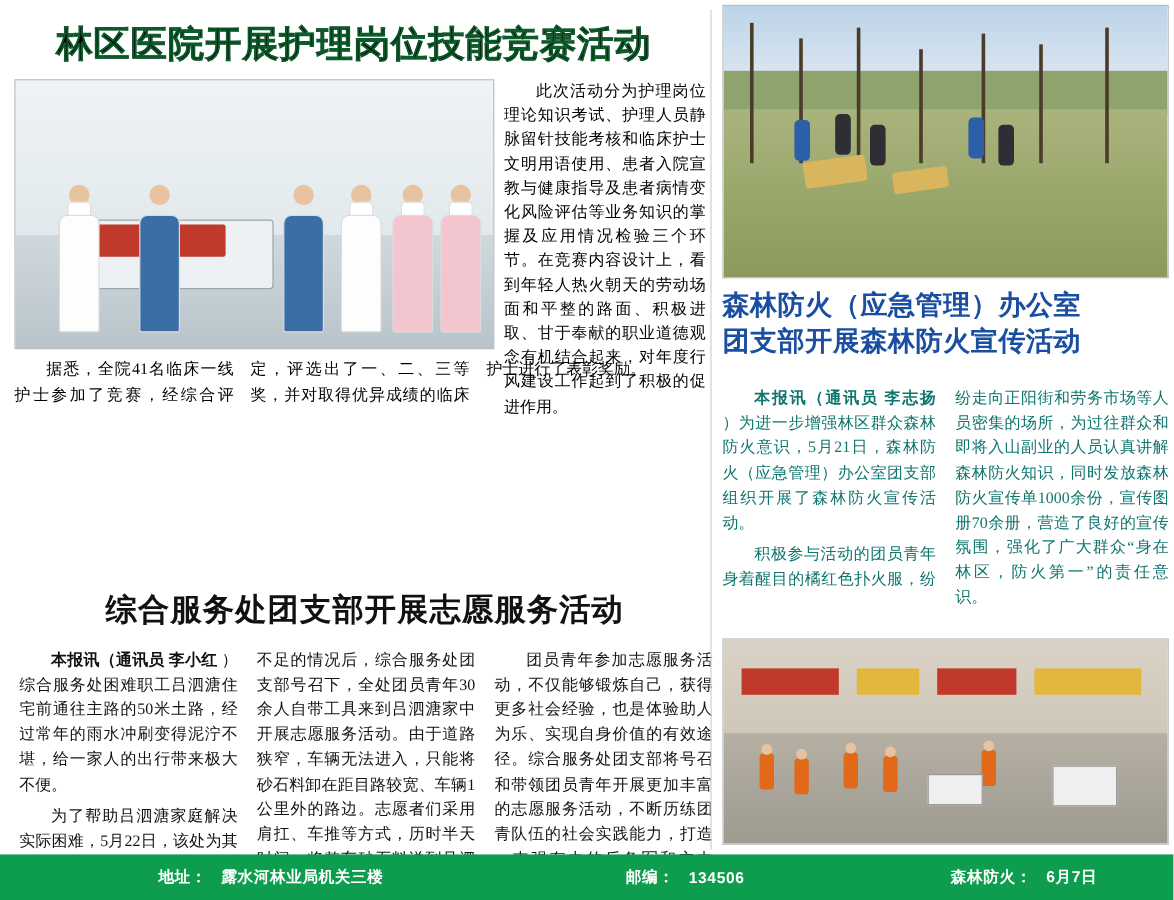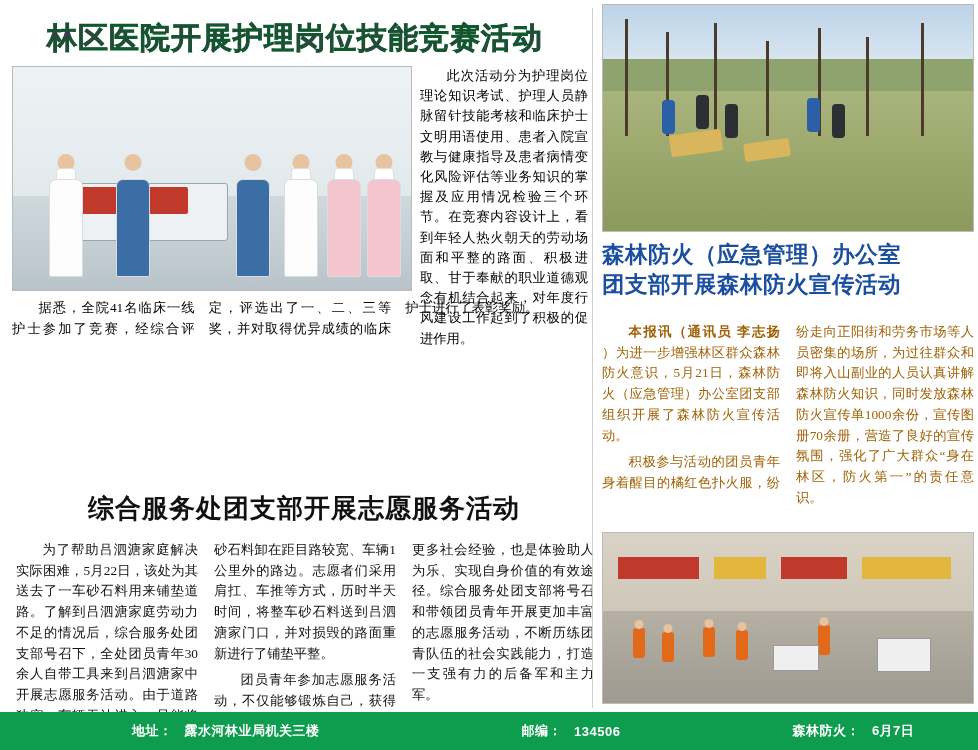--- a/index.html
+++ b/index.html
@@ -25,21 +25,21 @@
     width: 592px;
     height: 712px;
     padding: 6px 10px 0 8px;
   }
 
   .headline-1 {
     font-family: "Liberation Sans", sans-serif;
     font-weight: bold;
     font-size: 30px;
     letter-spacing: 1px;
-    color: #701a75;
+    color: #000000;
     text-align: center;
     line-height: 1.2;
     margin: 14px 0 10px 0;
     -webkit-text-stroke: 0.6px #0d5b2a;
   }
 
   .article1-body {
     position: relative;
     display: block;
   }
@@ -162,21 +162,21 @@
   .article3-cols {
     position: absolute;
     left: 4px; top: 322px;
     width: 372px;
     height: 205px;
     column-count: 2;
     column-gap: 16px;
     font-size: 13.3px;
     line-height: 1.56;
     text-align: justify;
-    color: #a16207;
+    color: #0f766e;
   }
 
   .photo-street {
     position: absolute;
     left: 4px; top: 532px;
     width: 372px;
     height: 172px;
     overflow: hidden;
     border: 1px solid #bbb;
   }
@@ -253,20 +253,25 @@
         <span class="indent">此次活动分为护理岗位理论知识考试、护理人员静脉留针技能考核和临床护士文明用语使用、患者入院宣教与健康指导及患者病情变化风险评估等业务知识的掌握及应用情况检验三个环节。在竞赛内容设计上，看到年轻人热火朝天的劳动场面和平整的路面、积极进取、甘于奉献的职业道德观念有机结合起来，对年度行风建设工作起到了积极的促进作用。</span>
       </div>
 
       <div class="under-photo">
         <p style="margin:0; text-indent:2em;">据悉，全院41名临床一线护士参加了竞赛，经综合评定，评选出了一、二、三等奖，并对取得优异成绩的临床护士进行了表彰奖励。</p>
       </div>
 
       <div class="headline-2">综合服务处团支部开展志愿服务活动</div>
 
       <div class="article2-cols">
+        <p style="margin:0 0 6px 0; text-indent:2em;">
+          <span class="byline">本报讯（通讯员</span>
+          <span class="byline name">李小红</span>
+          <span>）综合服务处困难职工吕泗溏住宅前通往主路的50米土路，经过常年的雨水冲刷变得泥泞不堪，给一家人的出行带来极大不便。</span>
+        </p>
         <p style="margin:0 0 6px 0; text-indent:2em;">为了帮助吕泗溏家庭解决实际困难，5月22日，该处为其送去了一车砂石料用来铺垫道路。了解到吕泗溏家庭劳动力不足的情况后，综合服务处团支部号召下，全处团员青年30余人自带工具来到吕泗溏家中开展志愿服务活动。由于道路狭窄，车辆无法进入，只能将砂石料卸在距目路较宽、车辆1公里外的路边。志愿者们采用肩扛、车推等方式，历时半天时间，将整车砂石料送到吕泗溏家门口，并对损毁的路面重新进行了铺垫平整。</p>
         <p style="margin:0; text-indent:2em;">团员青年参加志愿服务活动，不仅能够锻炼自己，获得更多社会经验，也是体验助人为乐、实现自身价值的有效途径。综合服务处团支部将号召和带领团员青年开展更加丰富的志愿服务活动，不断历练团青队伍的社会实践能力，打造一支强有力的后备军和主力军。</p>
       </div>
 
     </div>
   </div>
 
   <div class="vdivider"></div>
 
   <div class="right-col">

